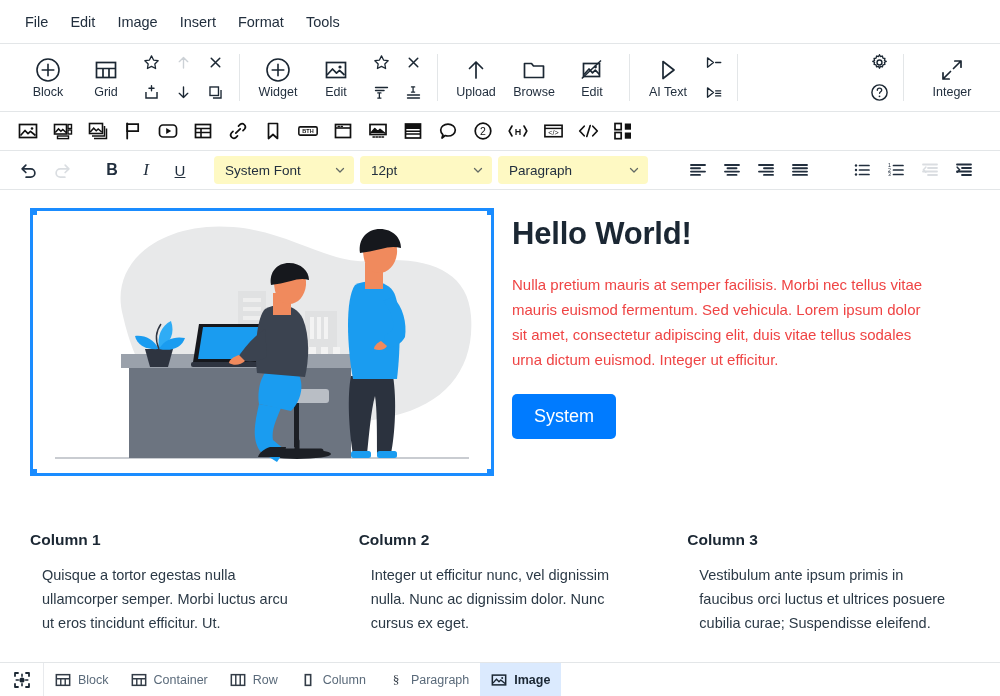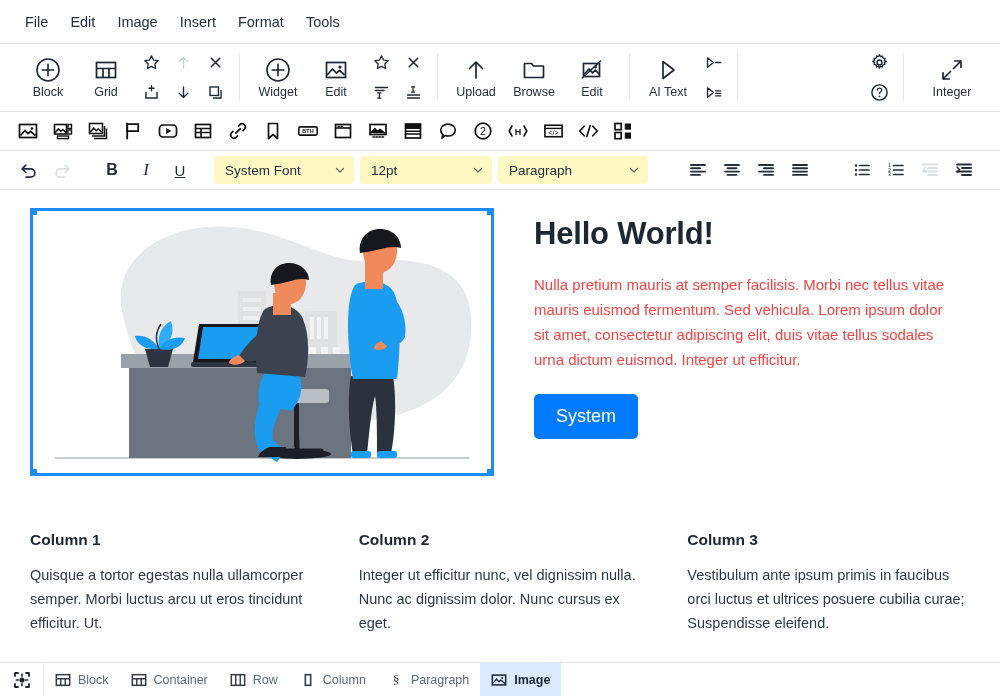--- a/index.html
+++ b/index.html
@@ -154,21 +154,21 @@
   .content {
     flex: 1 1 auto;
     position: relative;
     overflow: hidden;
     background: #fff;
     padding: 0;
   }
   .row-top {
     display: flex;
     padding: 18px 22px 0 30px;
-    gap: 40px;
+    gap: 18px;
   }
   .img-wrap {
     position: relative;
     width: 464px;
     flex: 0 0 464px;
   }
   .img-frame {
     position: relative;
     width: 464px; height: 268px;
     border: 3px solid #1a8cff;
@@ -226,21 +226,21 @@
   .col h3 {
     font-size: 15.5px;
     font-weight: bold;
     color: #1b2733;
     margin: 0 0 14px 0;
   }
   .col p {
     font-size: 14.5px;
     line-height: 24px;
     color: #2b3946;
-    margin: 0;
+    margin: 12px;
     max-width: 282px;
   }
 
   
   .statusbar {
     height: 34px;
     flex: 0 0 34px;
     display: flex;
     align-items: stretch;
     border-top: 1px solid #e3e6e8;

